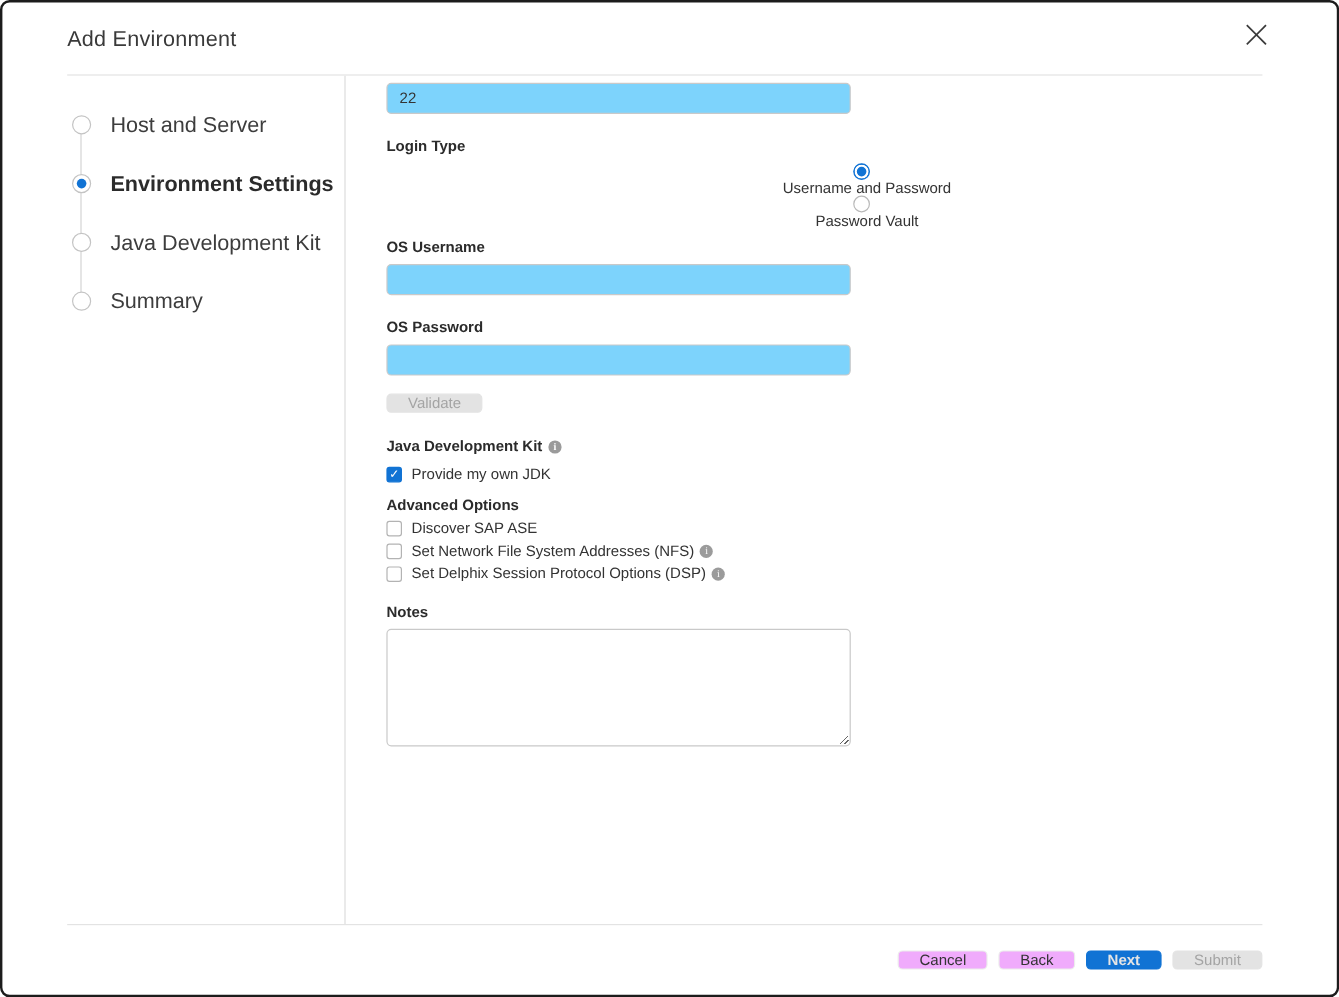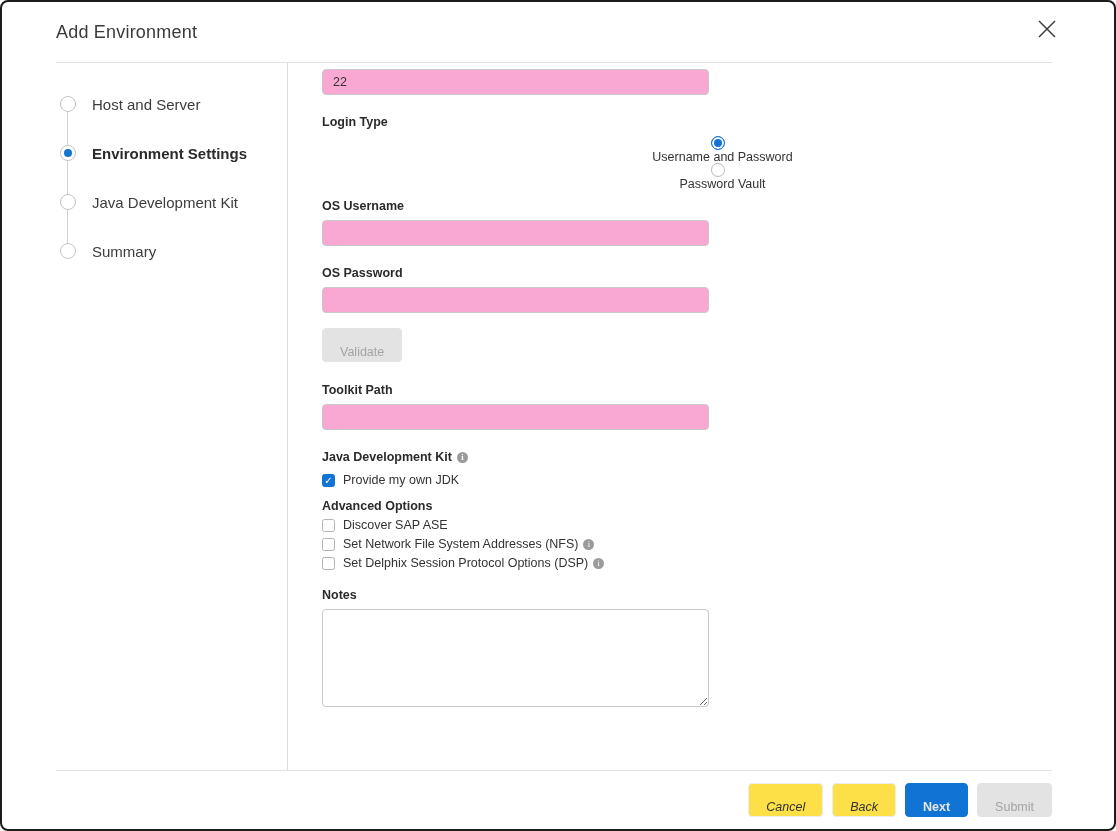--- a/index.html
+++ b/index.html
@@ -52,34 +52,34 @@
   .step-circle {
     width: 16px; height: 16px; border-radius: 50%;
     border: 1px solid #c4c4c4; background: #fff;
     flex: 0 0 16px; position: relative; z-index: 1;
   }
   .step.active .step-circle::after {
     content: ""; position: absolute; left: 3px; top: 3px;
     width: 8px; height: 8px; border-radius: 50%;
     background: #1173d4;
   }
-  .step-label { margin-left: 16px; font-size: 15px; color: #3d3d3d; }
+  .step-label { margin-left: 16px; font-size: 18px; color: #3d3d3d; }
   .step.active .step-label { font-weight: bold; color: #2b2b2b; }
   
   .form-pane { flex: 1 1 auto; padding: 6px 0 0 34px; overflow: hidden; }
   .field-label {
     font-size: 12.5px; font-weight: bold; color: #2b2b2b;
     margin-bottom: 7px; display: flex; align-items: center;
   }
   .text-input {
     width: 387px; height: 26px;
     border: 1px solid #c9c9c9; border-radius: 4px;
     padding: 0 10px; font-size: 12.5px; color: #333;
     font-family: "Liberation Sans", "DejaVu Sans", sans-serif;
-    background: #f9a8d4; outline: none;
+    background: #7dd3fc; outline: none;
   }
   .group { margin-bottom: 20px; }
   
   .radio-row { display: flex; align-items: center; height: 18px; margin-bottom: 9px; cursor: pointer; flex-direction: column; }
   .radio-icon {
     width: 14px; height: 14px; border-radius: 50%;
     border: 1px solid #b9b9b9; background: #fff; flex: 0 0 14px;
   }
   .radio-row.selected .radio-icon {
     border: 1px solid #1173d4; background: #1173d4;
@@ -102,24 +102,24 @@
   .info-icon {
     display: inline-block; width: 11px; height: 11px; border-radius: 50%;
     background: #9b9b9b; color: #fff; font-size: 8.5px; line-height: 11px;
     text-align: center; margin-left: 5px; font-family: "Liberation Serif", serif;
     cursor: pointer; flex: 0 0 11px;
   }
   
   .btn {
     font-family: "Liberation Sans", "DejaVu Sans", sans-serif;
     font-size: 12.5px; border-radius: 4px; cursor: pointer;
-    height: 16px; padding: 16px 17px;
+    height: 16px; padding: 0 17px;
     border: 1px solid transparent;
   }
-  .btn-muted { background: #fde047; border-color: #ececec; color: #333; font-style: italic; }
+  .btn-muted { background: #f0abfc; border-color: #ececec; color: #333; }
   .btn-disabled { background: #e3e3e3; border-color: #e3e3e3; color: #a4a4a4; cursor: default; }
   .btn-primary { background: #1173d4; border-color: #1173d4; color: #e5e5e5; font-weight: bold; }
   .validate-btn { margin: 15px 0 21px 0; }
   
   .notes-area {
     width: 387px; height: 98px;
     border: 1px solid #c9c9c9; border-radius: 4px;
     padding: 8px 10px; font-size: 12.5px; color: #333;
     font-family: "Liberation Sans", "DejaVu Sans", sans-serif;
     resize: both; outline: none;
@@ -205,24 +205,20 @@
 
       <div>
         <div class="field-label">OS Password</div>
         <input class="text-input" type="password" value="" style="">
       </div>
 
       <div>
         <button class="btn btn-disabled validate-btn">Validate</button>
       </div>
 
-      <div class="group">
-        <div class="field-label">Toolkit Path</div>
-        <input class="text-input" type="text" value="" style="">
-      </div>
 
       <div class="jdk-group">
         <div class="field-label">
           <span>Java Development Kit</span>
           <span class="info-icon">i</span>
         </div>
         <div class="check-row checked">
           <span class="check-icon"></span>
           <span class="check-label">Provide my own JDK</span>
         </div>

